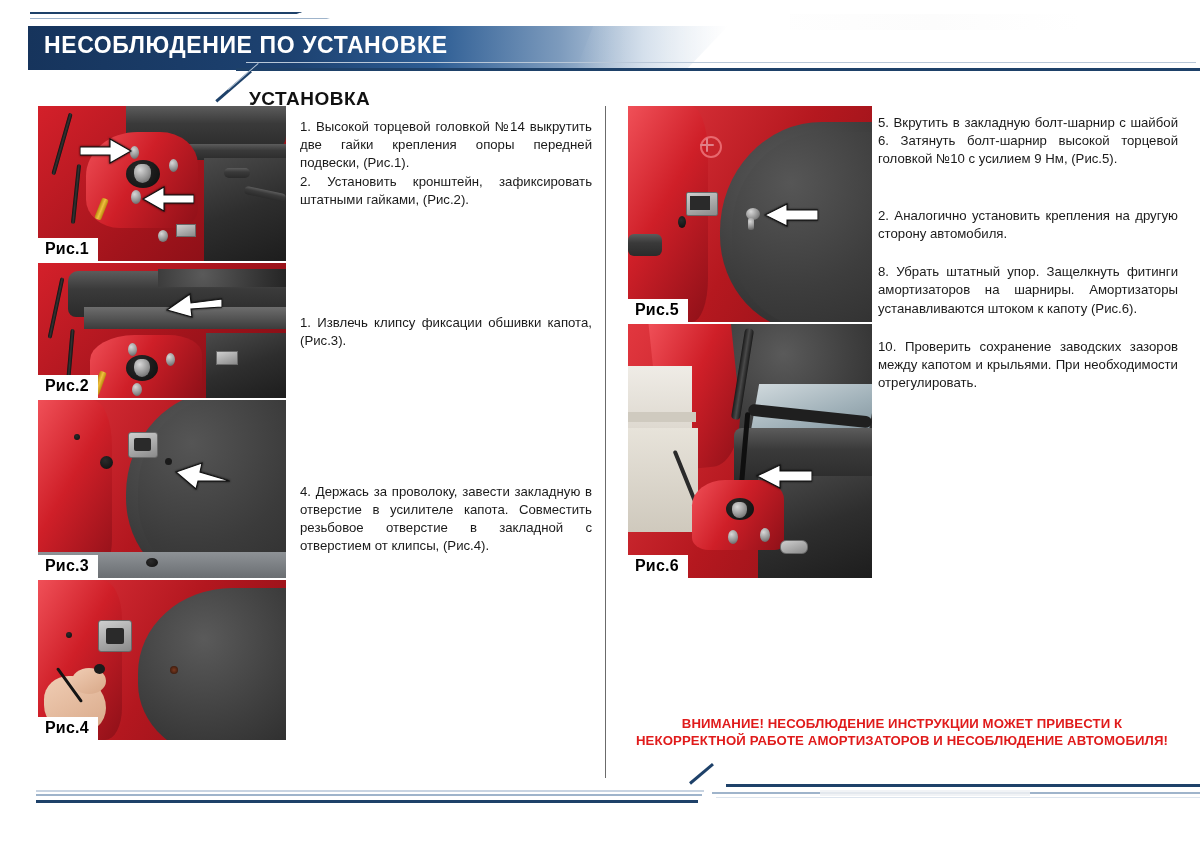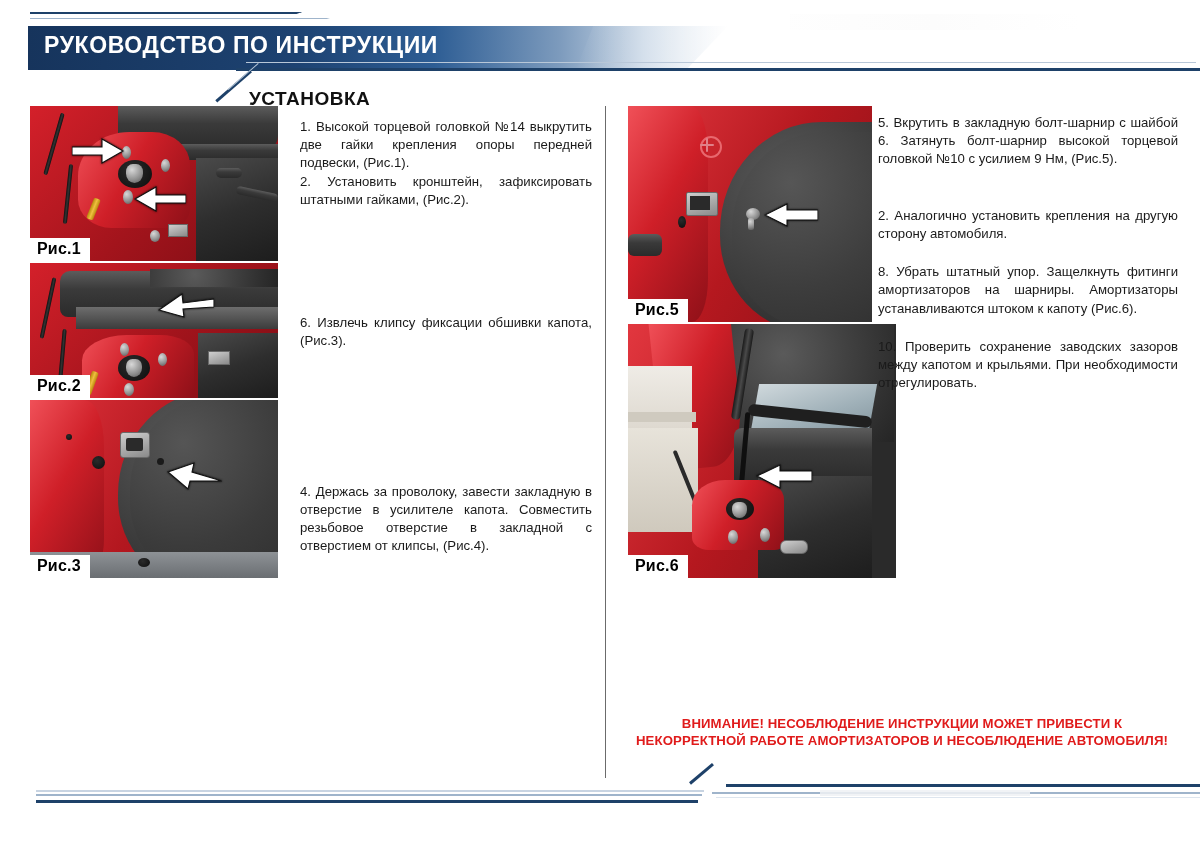--- a/index.html
+++ b/index.html
@@ -78,21 +78,21 @@
     position:absolute;left:605px;top:106px;width:1px;height:672px;
     background:#6b6b6b;
   }
 
   .col{position:absolute;top:106px;}
   .col-left{left:0;width:605px;height:680px;}
   .col-right{left:606px;width:594px;height:680px;}
 
   
   .photos{position:absolute;top:0;}
-  .photos-left{left:30px;width:248px;}
+  .photos-left{left:38px;width:248px;}
   .photos-right{left:628px;width:244px;}
 
   .fig{position:relative;overflow:hidden;background:#2a2a2a;}
   .fig-cap{
     position:absolute;left:0;bottom:0;
     background:#ffffff;color:#000;
     font-size:16px;font-weight:bold;
     padding:2px 9px 3px 7px;
     line-height:1.15;
     letter-spacing:.2px;
@@ -153,21 +153,21 @@
 </head>
 <body>
 
 <div class="page">
 
   <div class="header">
     <div class="hdr-stripe-tl"></div>
     <div class="hdr-stripe-tl2"></div>
     <div class="hdr-band"></div>
     <div class="hdr-ghost"></div>
-    <div class="hdr-title">РУКОВОДСТВО ПО ИНСТРУКЦИИ</div>
+    <div class="hdr-title">НЕСОБЛЮДЕНИЕ ПО УСТАНОВКЕ</div>
     <div class="hdr-diag-b"></div>
     <div class="hdr-diag-a"></div>
     <div class="hdr-diag-d"></div>
     <div class="hdr-diag-c"></div>
     <div class="hdr-watermark"></div>
   </div>
 
   <div class="section-title">УСТАНОВКА</div>
 
   <div class="divider"></div>
@@ -250,27 +250,43 @@
           <div class="hole" style="left:108px;top:158px;width:12px;height:9px;"></div>
           <div class="arrow" style="left:136px;top:62px;">
             <svg width="56" height="28" viewBox="0 0 56 28">
                 <polygon points="56,19 26,10 28,1 2,10 22,27 24,19" fill="#ffffff" stroke="#111" stroke-width="1.1"></polygon>
               </svg>
           </div>
         </div>
         <div class="fig-cap">Рис.3</div>
       </div>
 
+      <div class="fig" style="width:248px;height:160px;margin-top:2px;">
+        <div class="ph">
+          <div class="red-panel" style="left:0;top:0;width:248px;height:160px;background:linear-gradient(120deg,#e0333c,#b3171f 50%,#8a1017);"></div>
+          <div class="liner" style="left:100px;top:8px;width:188px;height:170px;border-radius:50% 0 0 44%;"></div>
+          <div class="red-bright" style="left:0;top:0;width:84px;height:160px;border-radius:0 24% 20% 0;"></div>
+          <div class="clip" style="left:60px;top:40px;width:32px;height:30px;border-radius:3px;"></div>
+          <div class="clip-in" style="left:68px;top:48px;width:18px;height:16px;border-radius:2px;"></div>
+          <div class="hole" style="left:28px;top:52px;width:6px;height:6px;"></div>
+          <div class="hole" style="left:132px;top:86px;width:8px;height:8px;background:radial-gradient(circle,#7a3a20,#2a1208);"></div>
+          <div class="hand" style="left:6px;top:96px;width:62px;height:58px;"></div>
+          <div class="hand" style="left:34px;top:88px;width:34px;height:26px;border-radius:50%;"></div>
+          <div class="rod" style="left:30px;top:84px;width:3px;height:42px;transform:rotate(-36deg);background:#141414;"></div>
+          <div class="bolt" style="left:56px;top:84px;width:11px;height:10px;background:#1b1b1b;"></div>
+        </div>
+        <div class="fig-cap">Рис.4</div>
+      </div>
 
     </div>
 
     <div class="steps steps-left">
       <p class="step" style="margin-top:12px;">1.  Высокой торцевой головкой №14 выкрутить две гайки крепления опоры передней подвески, (Рис.1).</p>
       <p class="step" style="">2. Установить кронштейн, зафиксировать штатными гайками, (Рис.2).</p>
-      <p class="step" style="margin-top:105px;">6.  Извлечь клипсу фиксации обшивки капота, (Рис.3).</p>
+      <p class="step" style="margin-top:105px;">1.  Извлечь клипсу фиксации обшивки капота, (Рис.3).</p>
       <p class="step" style="margin-top:132px;">4.  Держась за проволоку, завести закладную в отверстие в усилителе капота. Совместить резьбовое отверстие в закладной с отверстием от клипсы, (Рис.4).</p>
     </div>
   </div>
 
   <div class="col col-right">
 
     <div class="photos photos-right" style="left:22px;">
 
       <div class="fig" style="width:244px;height:216px;">
         <div class="ph">
@@ -289,21 +305,21 @@
           <div class="dark-trim" style="left:0;top:128px;width:34px;height:22px;border-radius:6px;"></div>
           <div class="arrow" style="left:136px;top:97px;">
             <svg width="54" height="24" viewBox="0 0 54 24">
                 <polygon points="54,7 23,7 23,1 1,12 23,23 23,17 54,17" fill="#ffffff" stroke="#111" stroke-width="1.1"></polygon>
               </svg>
           </div>
         </div>
         <div class="fig-cap">Рис.5</div>
       </div>
 
-      <div class="fig" style="width:268px;height:254px;margin-top:2px;">
+      <div class="fig" style="width:244px;height:254px;margin-top:2px;">
         <div class="ph">
           <div class="red-panel" style="left:0;top:0;width:244px;height:254px;background:linear-gradient(120deg,#e2373f,#b5181f 52%,#8b1017);"></div>
 
           <div class="liner" style="left:96px;top:-8px;width:170px;height:126px;border-radius:0 0 0 30%;"></div>
           <div class="red-bright" style="left:28px;top:-6px;width:82px;height:150px;border-radius:0 0 40% 0;transform:rotate(-6deg);"></div>
 
           <div class="wall" style="left:0;top:42px;width:64px;height:62px;"></div>
           <div class="floor" style="left:0;top:104px;width:70px;height:104px;"></div>
           <div class="wall" style="left:0;top:88px;width:68px;height:10px;background:#cfcabf;"></div>
 

